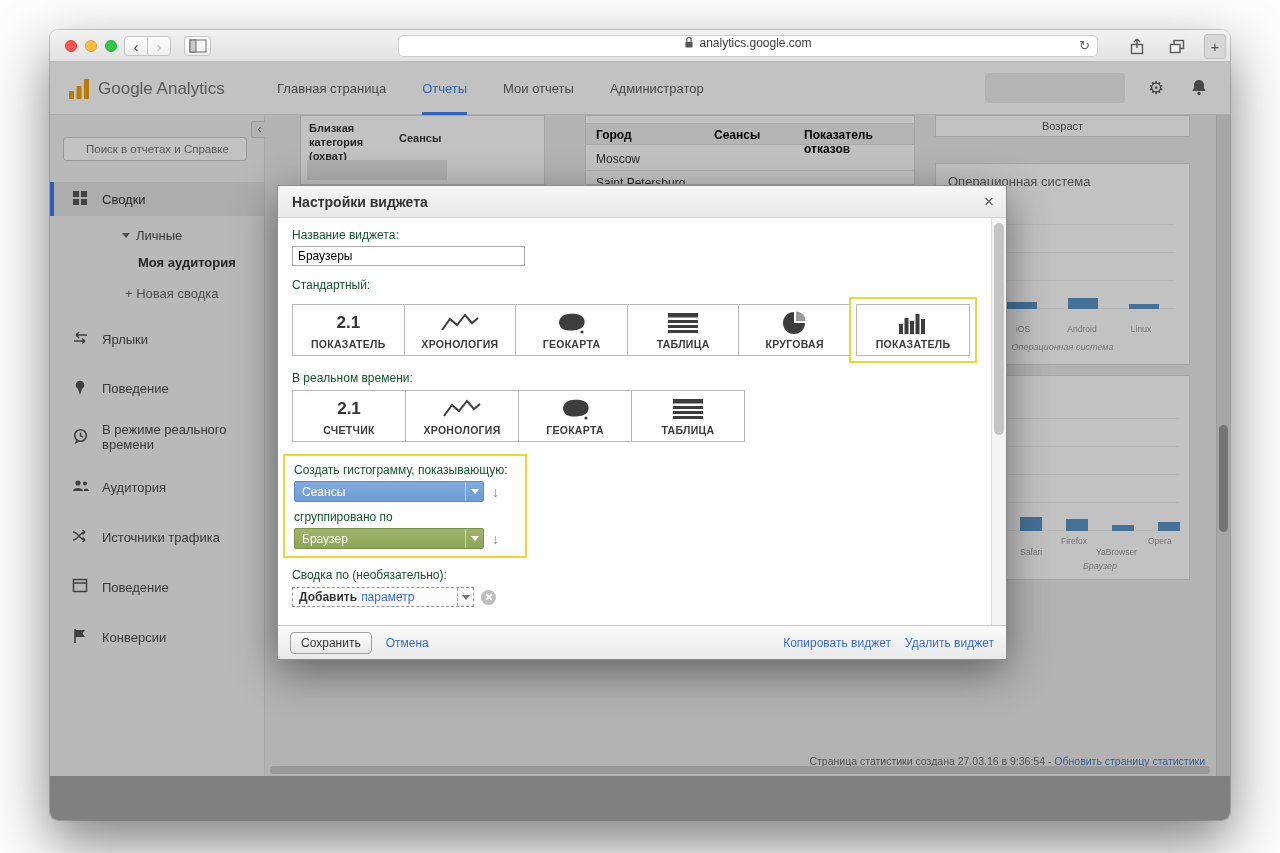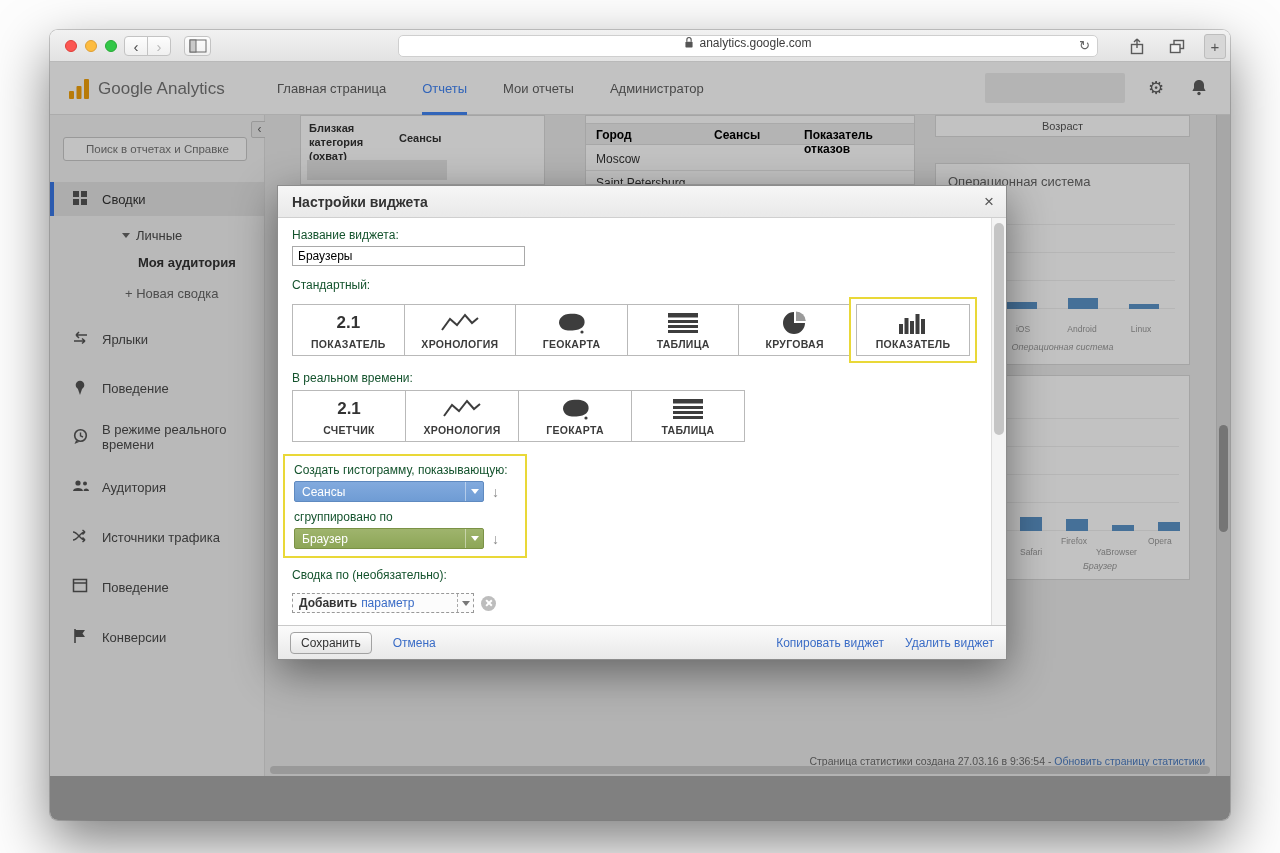--- a/index.html
+++ b/index.html
@@ -88,29 +88,29 @@
 .ywrap{border:2px solid #e9d838;padding:5px;margin-left:-1px;display:inline-block}
 .ygroup{border:2px solid #e9d838;padding:7px 9px;width:244px;margin-left:-9px;margin-top:12px}
 .selrow{display:flex;align-items:center;margin-top:4px}
 .sel{position:relative;height:21px;display:flex;align-items:center;padding:0 22px 0 7px;font-size:12px;color:#fff;border-radius:2px;width:190px;cursor:pointer;white-space:nowrap}
 .sel.blue{background:linear-gradient(#82aade,#6f9cd4);border:1px solid #5f8ac0}
 .sel.green{background:linear-gradient(#9fb46d,#8da657);border:1px solid #7b9246}
 .sel .arr{position:absolute;right:0;top:0;bottom:0;width:18px;border-left:1px solid rgba(255,255,255,.45);display:flex;align-items:center;justify-content:center}
 .tw{width:0;height:0;border-left:4px solid transparent;border-right:4px solid transparent;border-top:5px solid #fff}
 .tg{width:0;height:0;border-left:4px solid transparent;border-right:4px solid transparent;border-top:5px solid #777}
 .dn{color:#8a8a8a;font-size:14px;font-weight:bold;margin-left:8px}
-.pivrow{display:flex;align-items:center;margin-top:11px}
+.pivrow{display:flex;align-items:center;margin-top:5px}
 .dashed{position:relative;width:182px;height:20px;border:1px dashed #999;background:#fcfcfc;display:flex;align-items:center;padding:0 20px 0 6px;font-size:12px;cursor:pointer;white-space:nowrap}
 .dashed b{color:#333;font-weight:bold}
 .dashed .prm{color:#3a6cc6;margin-left:4px}
 .dashed .arr2{position:absolute;right:0;top:0;bottom:0;width:16px;border-left:1px dashed #aaa;display:flex;align-items:center;justify-content:center}
 .remx{width:15px;height:15px;border-radius:50%;background:#bdbdbd;margin-left:7px;position:relative;cursor:pointer;flex:none}
 .remx::before,.remx::after{content:"";position:absolute;left:6.6px;top:3.5px;width:1.8px;height:8px;background:#fff}
 .remx::before{transform:rotate(45deg)}.remx::after{transform:rotate(-45deg)}
-.mfoot{position:absolute;left:0;right:0;bottom:0;height:34px;background:linear-gradient(#fbfbfb,#e9e9e9);border-top:1px solid #c9c9c9;display:flex;align-items:center;padding:0 12px;gap:21px}
+.mfoot{position:absolute;left:0;right:0;bottom:0;height:34px;background:linear-gradient(#fbfbfb,#e9e9e9);border-top:1px solid #c9c9c9;display:flex;align-items:center;padding:0 12px;gap:14px}
 .savebtn{border:1px solid #a2a2a2;border-radius:4px;background:linear-gradient(#fdfdfd,#e6e6e6);padding:3px 10px;font-size:12px;color:#333;cursor:pointer;font-family:inherit}
 .link{color:#3a6cc6;font-size:12px;cursor:pointer}
 .spacer{flex:1}
 </style>
 </head>
 <body>
 
 <div class="window">
 
   <div class="toolbar">

